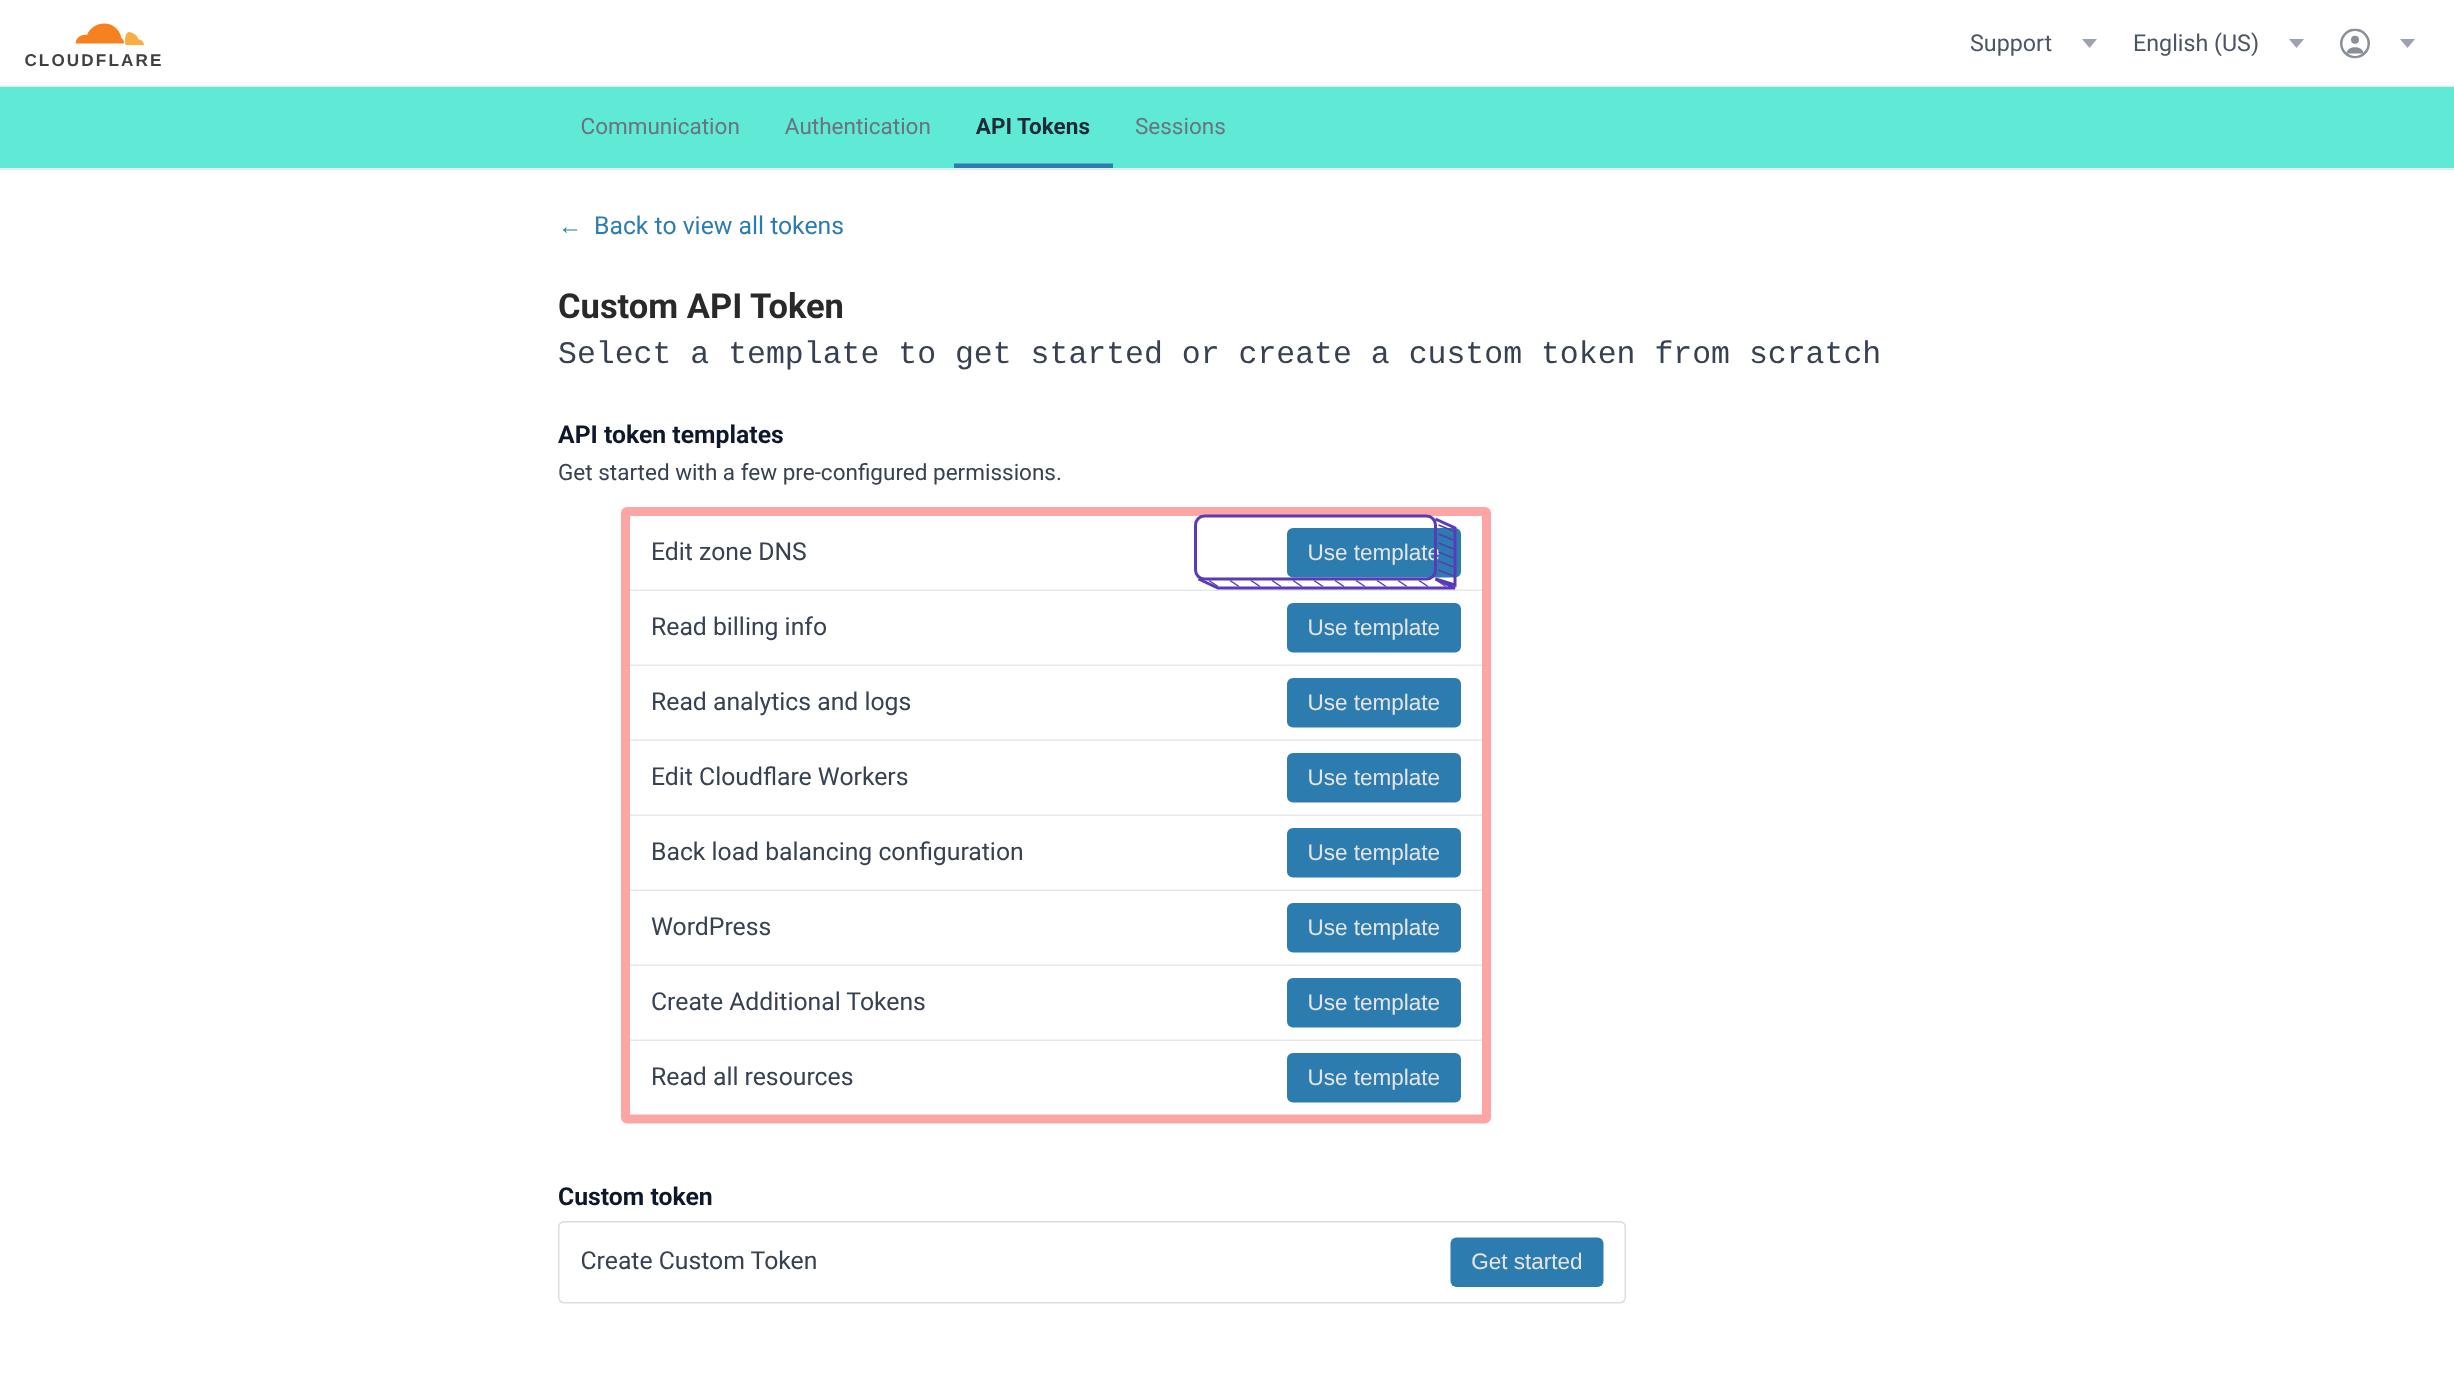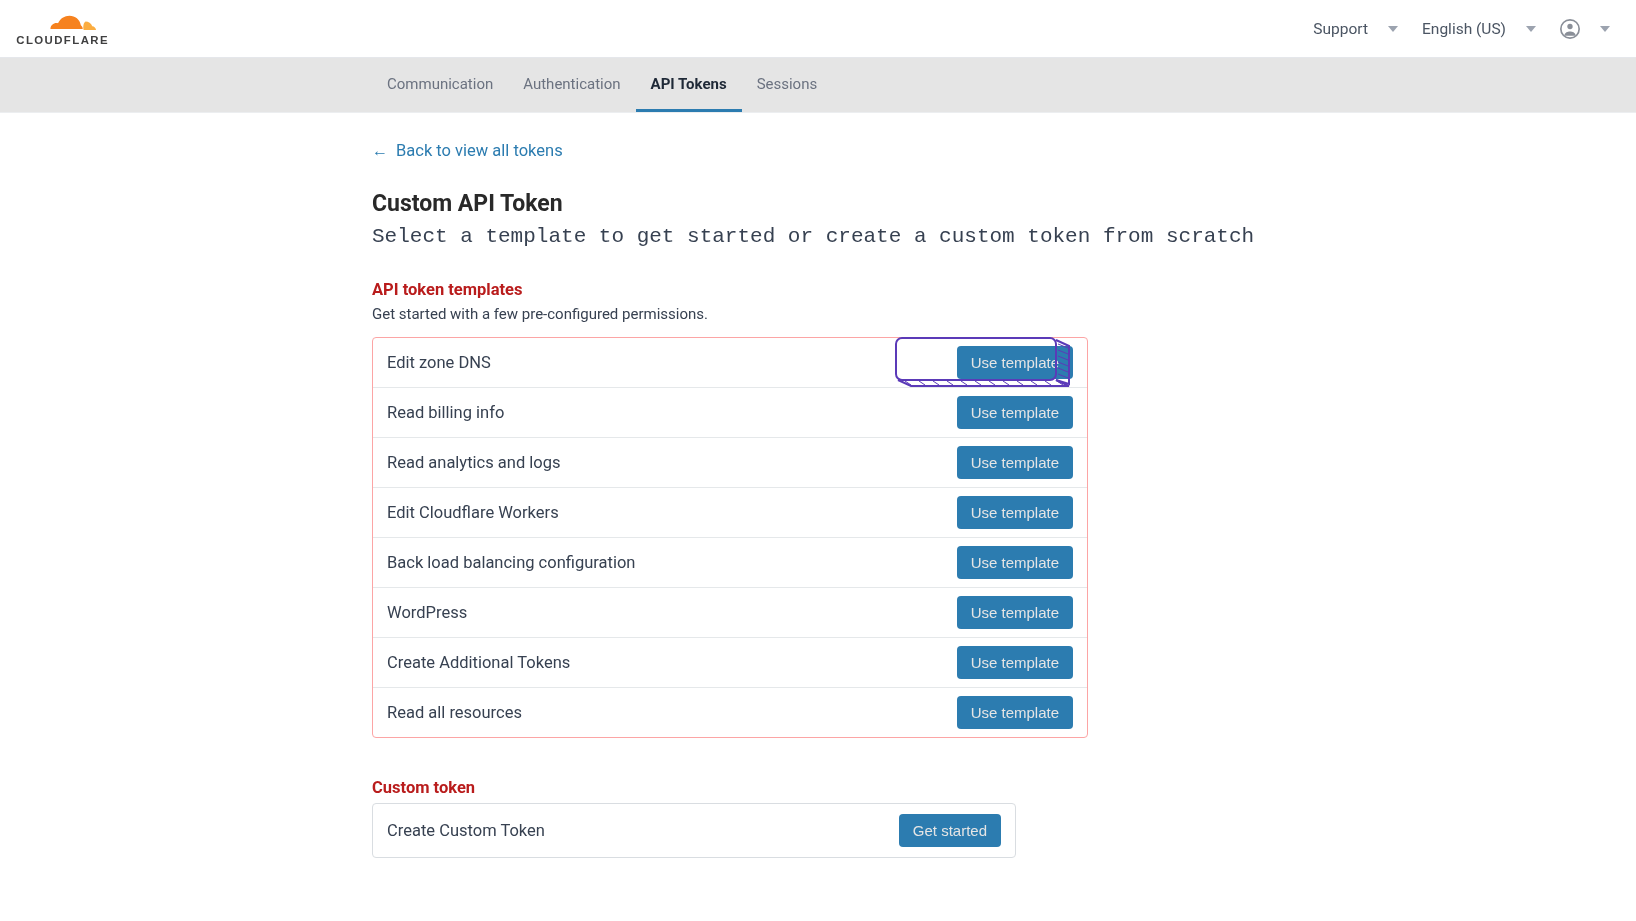--- a/index.html
+++ b/index.html
@@ -8,44 +8,44 @@
 
 .top-header { display: flex; align-items: center; justify-content: space-between; padding: 0 16px; height: 58px; border-bottom: 1px solid #e5e7eb; }
 .logo-wrap { display: flex; align-items: center; }
 .logo-svg { width: 105px; height: 38px; }
 .header-right { display: flex; align-items: center; gap: 24px; padding-right: 10px; }
 .header-item { display: flex; align-items: center; gap: 20px; color: #4b5563; font-size: 15.5px; cursor: pointer; }
 .dropdown-caret { width: 0; height: 0; border-left: 5px solid transparent; border-right: 5px solid transparent; border-top: 6px solid #9ca3af; }
 .user-circle { width: 20px; height: 20px; }
 
 
-.tab-bar { background: #e5e5e5; border-bottom: 1px solid #eceef0; }
+.tab-bar { background: #5eead4; border-bottom: 1px solid #eceef0; }
 .tab-inner { max-width: 960px; margin: 0 auto; display: flex; gap: 0; padding-left: 34px; }
 .tab { padding: 17px 15px 16px; font-size: 15px; color: #6b7280; cursor: pointer; border-bottom: 3px solid transparent; }
 .tab.active { color: #1f2937; font-weight: 700; border-bottom-color: #2c7cb0; }
 
 
 .main { max-width: 960px; margin: 0 auto; padding: 28px 34px 40px; }
 .back-link { display: inline-flex; align-items: center; gap: 8px; color: #2c7cb0; font-size: 16.5px; text-decoration: none; margin-bottom: 30px; cursor: pointer; }
 .back-arrow { font-size: 16px; }
 h1.page-title { font-size: 23px; font-weight: 700; color: #292929; margin-bottom: 8px; }
 .page-subtitle { font-size: 21px; color: #374151; margin-bottom: 32px; font-family: Liberation Mono, monospace; }
-.section-heading { font-size: 16.5px; font-weight: 700; color: #b91c1c; margin-bottom: 6px; }
+.section-heading { font-size: 16.5px; font-weight: 700; color: #0f172a; margin-bottom: 6px; }
 .section-desc { font-size: 15px; color: #374151; margin-bottom: 14px; }
 
 
-.template-list { border: 1px solid #fca5a5; border-radius: 4px; width: 716px; }
+.template-list { border: 6px solid #fca5a5; border-radius: 4px; width: 580px; margin-left: 42px; }
 .template-row { display: flex; align-items: center; justify-content: space-between; padding: 8px 14px; border-bottom: 1px solid #e5e8ea; min-height: 49px; position: relative; }
 .template-row:last-child { border-bottom: 0; }
 .template-name { font-size: 16.5px; color: #374151; }
 .btn { background: #2c7cb0; color: #e5e5e5; border: 0; padding: 8px 14px; font-size: 15px; border-radius: 4px; cursor: pointer; }
 
 
 .custom-section { margin-top: 40px; }
-.custom-box { border: 1px solid #d9dde1; border-radius: 4px; width: 644px; display: flex; align-items: center; justify-content: space-between; padding: 10px 14px; min-height: 52px; }
+.custom-box { border: 1px solid #d9dde1; border-radius: 4px; width: 712px; display: flex; align-items: center; justify-content: space-between; padding: 10px 14px; min-height: 52px; }
 </style>
 </head>
 <body>
 
 <div class="top-header">
   <div class="logo-wrap">
     <svg class="logo-svg" viewBox="0 0 110 40">
       <g>
         <path d="M 68 16 C 67 10 62 6 56 6 C 51 6 46 9 44 14 C 40 13 36 16 36 20 L 70 20 C 70 18 69 17 68 16 Z" fill="#f6821f"></path>
         <path d="M 73 12 C 76 12 79 14 80 17 C 82 17 84 19 84 21 L 71 21 C 70 17 71 13 73 12 Z" fill="#fbad41"></path>

